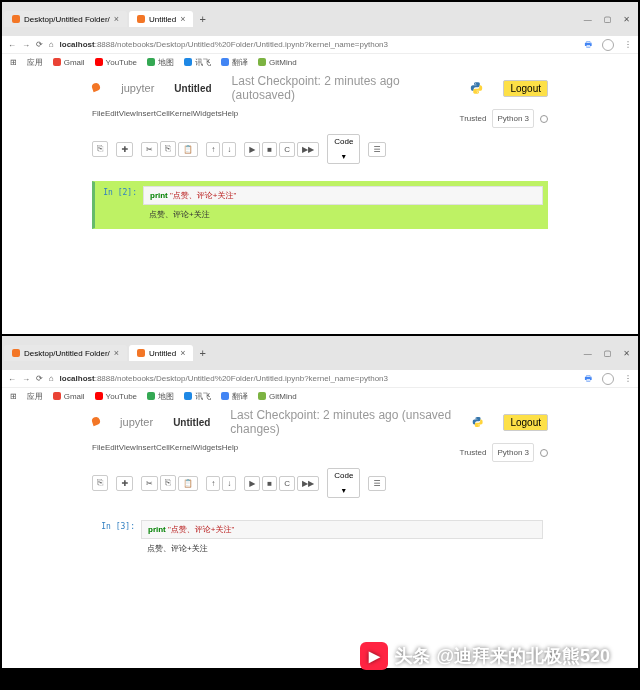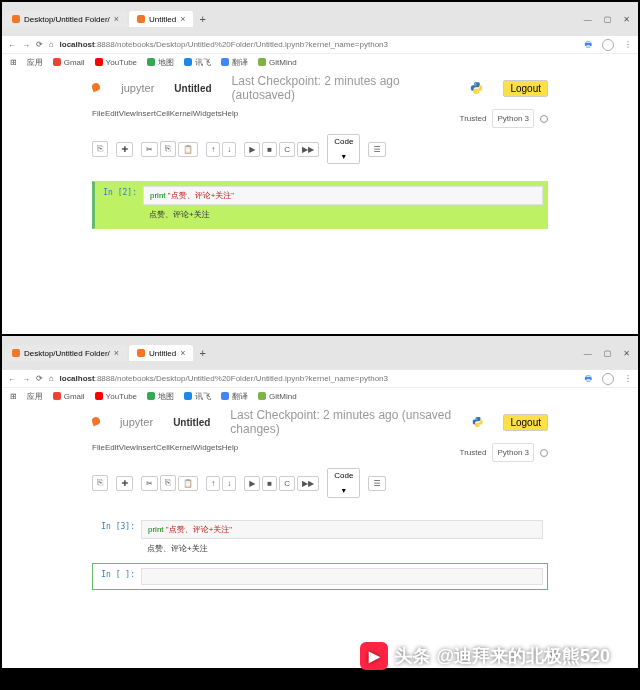--- a/index.html
+++ b/index.html
@@ -38,21 +38,21 @@
 .tbbtn { border:1px solid #ccc; background:#fff; padding:2px 4px; border-radius:2px; min-width:14px; text-align:center; color:#555; font-size:8px; }
 .tbsep { width:4px; }
 .codesel { border:1px solid #ccc; padding:2px 6px; border-radius:2px; display:flex; gap:6px; align-items:center;flex-direction:column; }
 .content { padding:0 90px; margin-top:14px; }
 .cell { display:flex; border:1px solid transparent; padding:4px; }
 .cell.exec { border-left:3px solid #66bb6a; background:#bef264; }
 .cell.active { border:1px solid #66bb6a; }
 .prompt { width:44px; font-family:monospace; font-size:8px; color:#307fc1; text-align:right; padding-right:6px; padding-top:2px; }
 .cellbody { flex:1; font-family:monospace; font-size:8px; }
 .codeinput { background:#f7f7f7; border:1px solid #e0e0e0; padding:3px 6px; }
-.kw { color:#008000; font-weight:normal; }
+.kw { color:#008000; font-weight:bold; }
 .str { color:#ba2121; }
 .output { padding:4px 6px; color:#333; }
 .watermark { position:absolute; bottom:20px; right:30px; color:#fff; font-size:18px; font-weight:bold; display:flex; align-items:center; gap:6px; text-shadow:0 0 4px rgba(0,0,0,0.6); }
 .wmlogo { width:28px; height:28px; background:#ff2442; border-radius:6px; display:flex; align-items:center; justify-content:center; font-size:14px; }
 </style>
 </head>
 <body>
 
 <div class="panel top">
  <div class="titlebar">
@@ -288,26 +288,20 @@
   <span class="tbbtn">☰</span>
  </div>
  <div class="content">
   <div class="cell">
    <div class="prompt">In [3]:</div>
    <div class="cellbody">
     <div class="codeinput"><span class="kw">print</span> <span class="str">"点赞、评论+关注"</span></div>
     <div class="output">点赞、评论+关注</div>
    </div>
   </div>
-  <div class="cell active">
-   <div class="prompt">In [ ]:</div>
-   <div class="cellbody">
-    <div class="codeinput">&nbsp;</div>
-   </div>
-  </div>
  </div>
 </div>
 
 <div class="watermark">
  <span class="wmlogo">▶</span>
  <span>头条</span>
  <span>@迪拜来的北极熊520</span>
 </div>
 
 </body></html>

